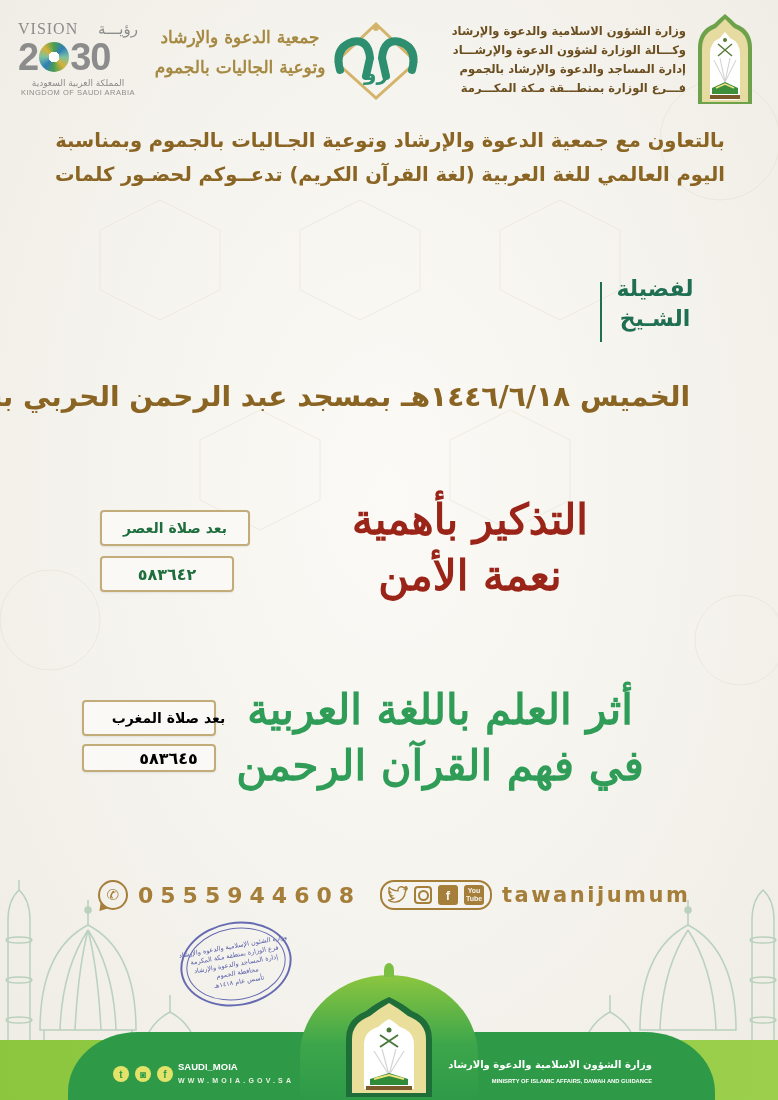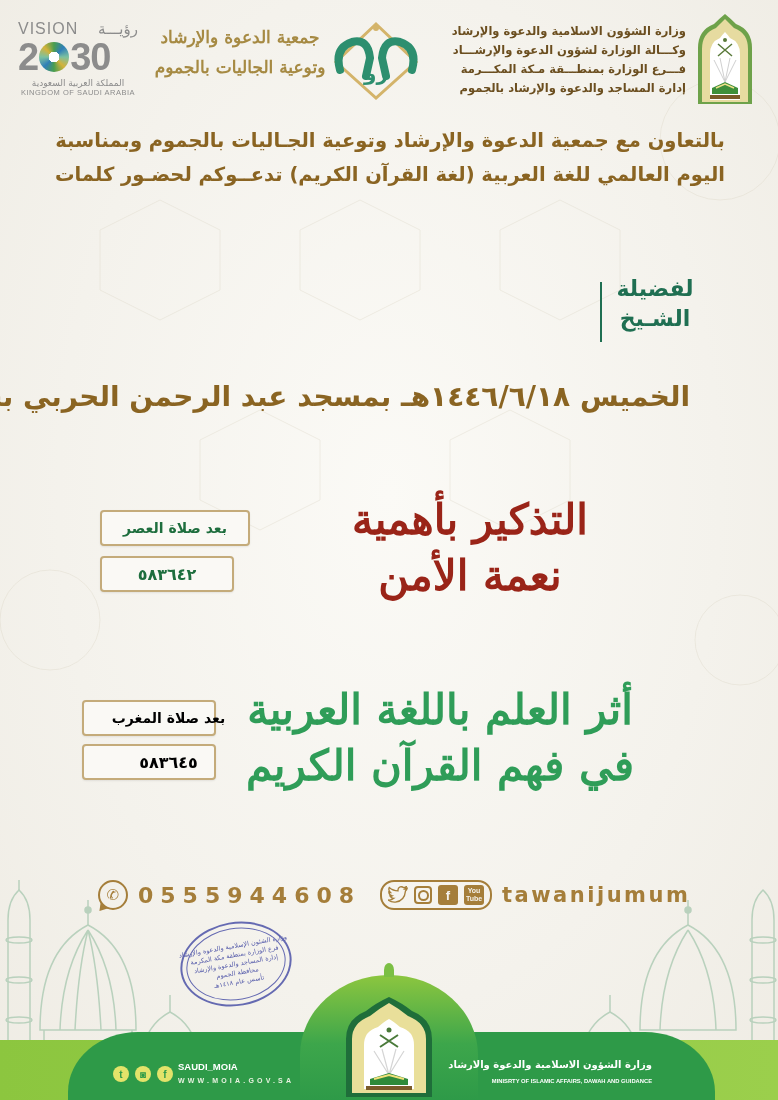--- a/index.html
+++ b/index.html
@@ -19,21 +19,21 @@
 
   
   .header { position: absolute; top: 0; left: 0; width: 778px; height: 112px; }
   .moia-logo { position: absolute; right: 22px; top: 12px; width: 62px; height: 94px; }
   .moia-text { position: absolute; right: 92px; top: 22px; width: 250px; direction: rtl; }
   .moia-text div { font-family: "DejaVu Sans", sans-serif; font-weight: bold; color: #6b4e1f; font-size: 11.5px; line-height: 19px; white-space: nowrap; letter-spacing: 0; }
   .tawani-logo { position: absolute; left: 330px; top: 18px; width: 92px; height: 82px; }
   .assoc-logo { position: absolute; left: 150px; top: 22px; width: 180px; height: 76px; direction: rtl; text-align: center; }
   .assoc-logo div { font-family: "DejaVu Serif", serif; color: #a68a43; font-weight: bold; font-size: 17px; line-height: 30px; white-space: nowrap; }
   .vision { position: absolute; left: 18px; top: 20px; width: 120px; height: 84px; }
-  .vision .v-top { display:flex; justify-content: space-between; align-items: flex-end; font-family: Liberation Sans, sans-serif; color: #8c8c8c; font-size: 16px; letter-spacing: 1px; gap: 8px; }
+  .vision .v-top { display:flex; justify-content: space-between; align-items: flex-end; font-family: Liberation Serif, serif; color: #8c8c8c; font-size: 16px; letter-spacing: 1px; gap: 8px; }
   .vision .v-top .ar { font-size: 15px; }
   .vision .v-year { font-family: "Liberation Sans", sans-serif; font-weight: bold; font-size: 38px; color: #8c8c8c; line-height: 38px; letter-spacing: -1px; display: flex; align-items: center; }
   .vision .v-year .emblem { display:inline-block; width: 30px; height: 30px; border-radius: 50%; margin: 0 1px;
     background: radial-gradient(circle, #ffffff 25%, transparent 26%),
       conic-gradient(#4a9e4f, #2f7fb8, #7cc1a0, #d4b23a, #4a9e4f, #2f7fb8, #7cc1a0, #d4b23a, #4a9e4f); }
   .vision .v-ar { font-size: 9px; color: #8c8c8c; direction: rtl; text-align: center; margin-top: 2px; }
   .vision .v-en { font-family: "Liberation Sans", sans-serif; font-size: 7.5px; color: #8c8c8c; text-align: center; letter-spacing: 0.5px; }
 
   
   .intro { position: absolute; top: 124px; left: 40px; width: 700px; direction: rtl; text-align: center; }
@@ -56,21 +56,21 @@
   .lec2-title { top: 682px; left: 220px; width: 440px; color: #2f9d58; font-size: 42px; line-height: 56px; }
 
   .info-box { position: absolute; border: 2px solid #c4ab7a; border-radius: 4px; background: #faf9f5;
     display: flex; align-items: center; justify-content: center; direction: rtl;
     font-family: "DejaVu Sans", sans-serif; font-weight: bold; white-space: nowrap; box-shadow: 0 1px 2px rgba(0,0,0,0.08); }
   .lec1 .info-box { color: #1e6e3e; }
   .lec2 .info-box { color: #000000; padding-left: 39px; }
   .lec1 .when { top: 510px; left: 100px; width: 150px; height: 36px; font-size: 14px; }
   .lec1 .code { top: 556px; left: 100px; width: 134px; height: 36px; font-size: 16px; letter-spacing: 1px; }
   .lec2 .when { top: 700px; left: 82px; width: 134px; height: 36px; font-size: 14px; }
-  .lec2 .code { top: 744px; left: 82px; width: 134px; height: 36px; font-size: 16px; letter-spacing: 1px; }
+  .lec2 .code { top: 744px; left: 82px; width: 134px; height: 28px; font-size: 16px; letter-spacing: 1px; }
 
   
   .contact { position: absolute; top: 880px; left: 98px; width: 600px; height: 34px; }
   .whatsapp { position: absolute; left: 0; top: 0; display: flex; align-items: center; gap: 10px; }
   .whatsapp .wa-icon { width: 30px; height: 30px; border: 2.5px solid #a57e3a; border-radius: 50%; position: relative; display:flex; align-items:center; justify-content:center; color: #a57e3a; font-size: 15px; }
   .whatsapp .wa-icon::after { content: ""; position: absolute; left: -3px; bottom: -4px; width: 0; height: 0; border-left: 5px solid transparent; border-right: 5px solid transparent; border-top: 8px solid #a57e3a; transform: rotate(40deg); }
   .phone { font-family: "DejaVu Sans", sans-serif; font-weight: bold; color: #a57e3a; font-size: 22px; letter-spacing: 7px; }
   .social { position: absolute; left: 282px; top: 0; display: flex; align-items: center; gap: 6px; }
   .social-pill { display: flex; align-items: center; gap: 6px; border: 2px solid #a57e3a; border-radius: 14px; padding: 2px 6px; height: 30px; }
   .soc { width: 20px; height: 20px; display: flex; align-items: center; justify-content: center; font-family: "Liberation Sans", sans-serif; font-weight: bold; font-size: 13px; color: #a57e3a; }
@@ -134,22 +134,22 @@
           <path d="M31 70 L20 48 M31 70 L26 46 M31 70 L36 46 M31 70 L42 48"></path>
         </g>
       <path d="M18 76 L31 70 L44 76 L44 82 L18 82 Z" fill="#3e8f3a"></path>
       <path d="M22 76 L31 72 L40 76" stroke="#f0e08a" stroke-width="1.5" fill="none"></path>
       <rect x="16" y="83" width="30" height="4" fill="#7a5a2a"></rect>
     </svg>
 
     <div class="moia-text">
       <div>وزارة الشؤون الاسلامية والدعوة والإرشاد</div>
       <div>وكـــالة الوزارة لشؤون الدعوة والإرشـــاد</div>
+      <div>إدارة المساجد والدعوة والإرشاد بالجموم</div>
       <div>فـــرع الوزارة بمنطـــقة مـكة المكـــرمة</div>
-      <div>إدارة المساجد والدعوة والإرشاد بالجموم</div>
     </div>
 
     <svg class="tawani-logo" viewBox="0 0 92 82">
       <path d="M46 6 L86 44 L46 80 L6 44 Z" fill="none" stroke="#d4b46a" stroke-width="3"></path>
       <path d="M10 52 Q4 30 22 24 Q38 20 40 40 L36 58" fill="none" stroke="#2d8f6f" stroke-width="8" stroke-linecap="round"></path>
       <path d="M82 52 Q88 30 70 24 Q54 20 52 40 L56 58" fill="none" stroke="#2d8f6f" stroke-width="8" stroke-linecap="round"></path>
       <text x="46" y="62" font-family="DejaVu Sans, sans-serif" font-size="20" font-weight="bold" fill="#2d8f6f" text-anchor="middle">رو</text>
       <circle cx="46" cy="10" r="3" fill="#d4b46a"></circle>
     </svg>
 
@@ -193,21 +193,21 @@
       <div>التذكير بأهمية</div>
       <div>نعمة الأمن</div>
     </div>
     <div class="info-box when">بعد صلاة العصر</div>
     <div class="info-box code">٥٨٣٦٤٢</div>
   </div>
 
   <div class="lec2">
     <div class="lecture-title lec2-title">
       <div>أثر العلم باللغة العربية</div>
-      <div>في فهم القرآن الكريم</div>
+      <div>في فهم القرآن الرحمن</div>
     </div>
     <div class="info-box when">بعد صلاة المغرب</div>
     <div class="info-box code">٥٨٣٦٤٥</div>
   </div>
 
   <svg class="mosque-svg" viewBox="0 0 778 220">
     <g fill="none" stroke="#b9d1bd" stroke-width="1.5">
 
       <path d="M8 220 L8 40 Q8 20 19 10 Q30 20 30 40 L30 220"></path>
       <path d="M19 10 L19 0"></path>

